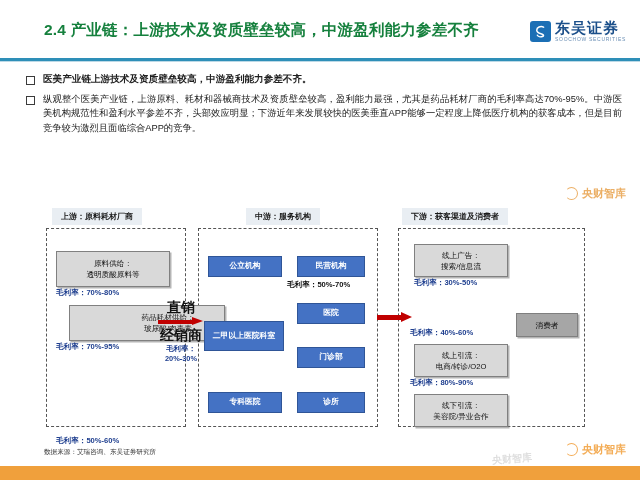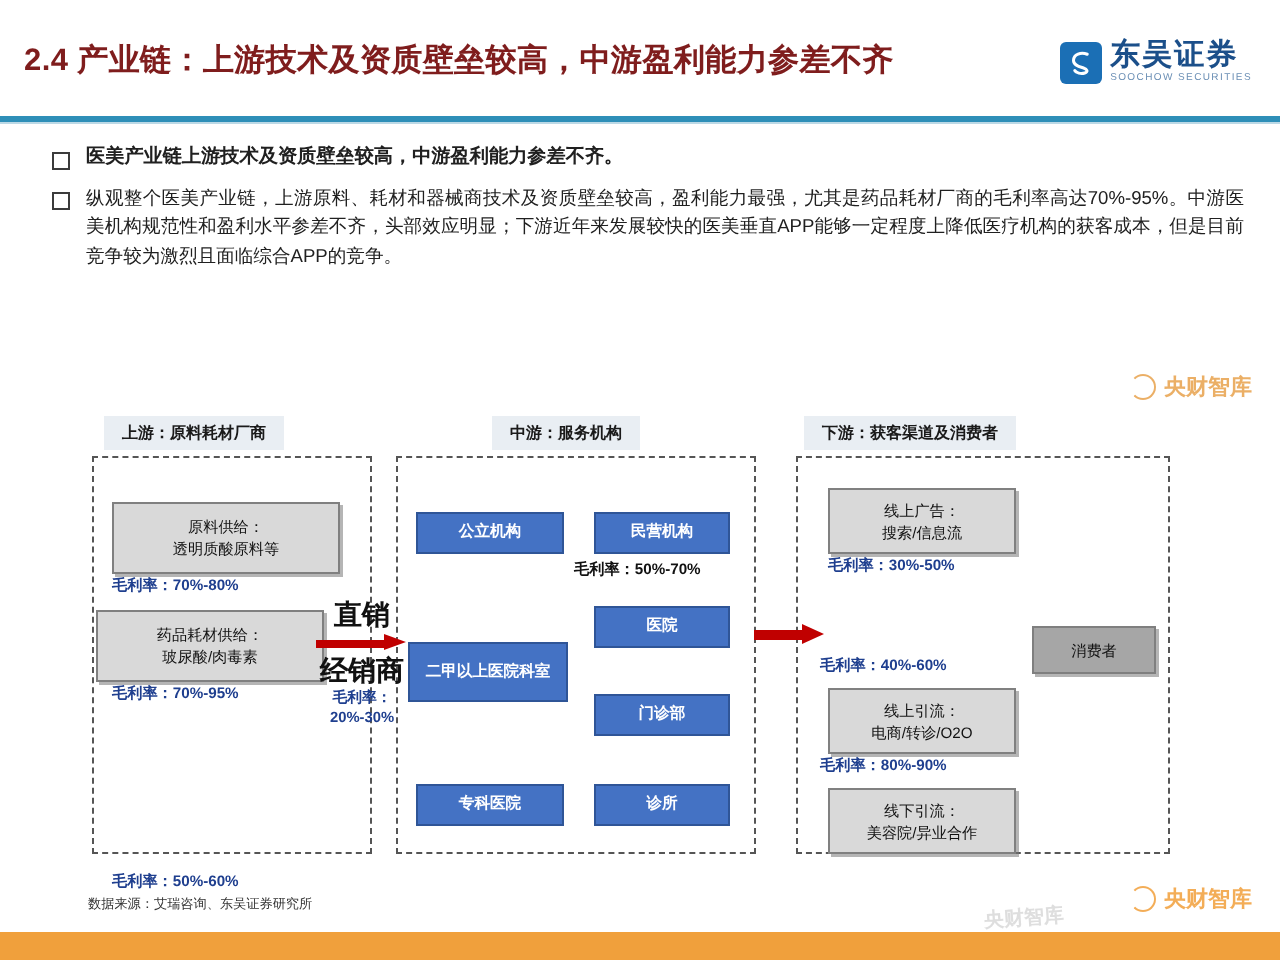--- a/index.html
+++ b/index.html
@@ -4,22 +4,22 @@
 <style>
   html,body{margin:0;padding:0;}
   body{
     width:640px;height:480px;
     background:#ffffff;
     font-family:"Liberation Sans","DejaVu Sans",sans-serif;
     overflow:hidden;position:relative;
   }
   .slide{position:absolute;inset:0;background:#fff;}
   .title{
-    position:absolute;left:12px;top:20px;
-    font-size:15.5px;font-weight:bold;color:#7f1d1d;
+    position:absolute;left:44px;top:20px;
+    font-size:15.5px;font-weight:bold;color:#15803d;
     letter-spacing:.2px;white-space:nowrap;
   }
   .logo{
     position:absolute;right:14px;top:20px;
     display:flex;align-items:center;gap:4px;
   }
   .logo-mark{
     width:21px;height:21px;border-radius:3px;
     background:#1b6fb5;position:relative;flex:none;
     display:flex;align-items:center;justify-content:center;
@@ -178,21 +178,21 @@
     <div class="dash dash-mid"></div>
     <div class="dash dash-down"></div>
   </div>
 
   <div class="gbox" style="left:56px;top:251px;width:112px;height:34px;">
     <span>原料供给：</span>
     <span>透明质酸原料等</span>
   </div>
   <div class="rate" style="left:56px;top:288px;">毛利率：70%-80%</div>
 
-  <div class="gbox" style="left:48px;top:305px;width:112px;height:34px;">
+  <div class="gbox" style="left:69px;top:305px;width:112px;height:34px;padding-left:42px;">
     <span>药品耗材供给：</span>
     <span>玻尿酸/肉毒素</span>
   </div>
   <div class="rate" style="left:56px;top:342px;">毛利率：70%-95%</div>
 
   <div class="rate" style="left:56px;top:436px;">毛利率：50%-60%</div>
 
   <div class="chan">
     <div class="chan-t">直销</div>
     <div class="arrow-red">

